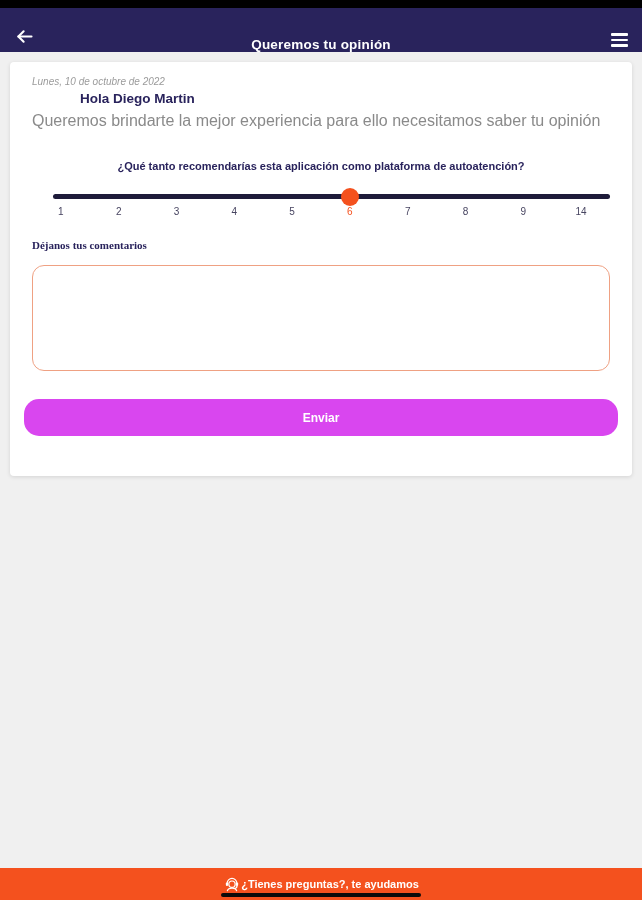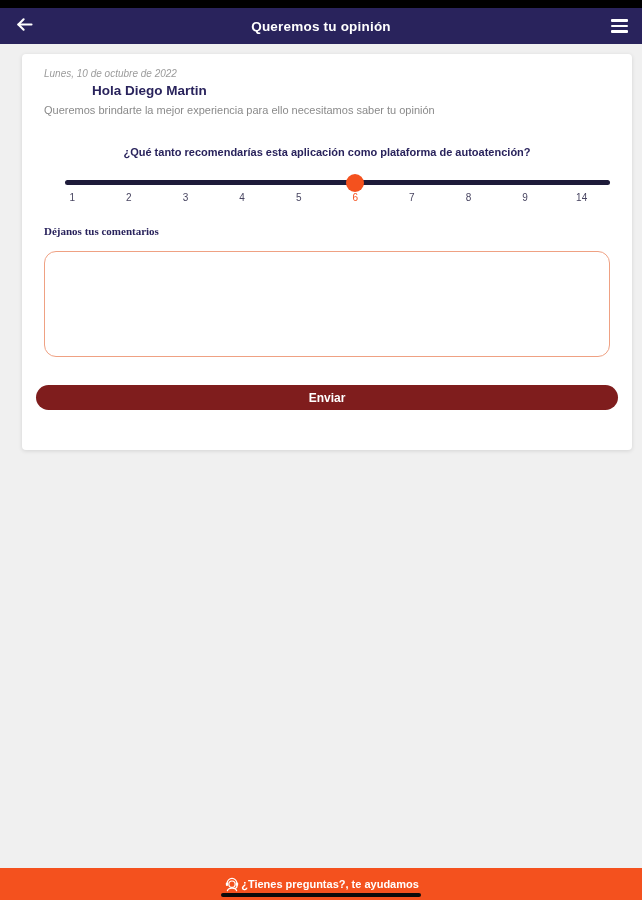--- a/index.html
+++ b/index.html
@@ -11,52 +11,52 @@
   }
   .screen {
     position: relative;
     width: 642px; height: 900px;
     display: flex; flex-direction: column;
     background: #f0f0f0;
   }
   .status-strip { height: 8px; background: #000; flex: 0 0 auto; }
   .app-bar {
     flex: 0 0 auto;
-    height: 36px;
+    height: 44px;
     background: #29235c;
-    display: flex; align-items: center;
+    display: flex; align-items: flex-end;
     position: relative;
     padding: 0 14px;
   }
   .app-bar .back-btn { width: 28px; height: 28px; display:flex; align-items:center; justify-content:flex-start; cursor:pointer; }
   .app-bar .title {
     position: absolute; left: 0; right: 0; text-align: center;
     color: #fff; font-weight: bold; font-size: 13.5px; letter-spacing: .2px;
     pointer-events: none;
   }
   .app-bar .menu-btn {
     margin-left: auto;
     width: 24px; height: 24px;
     display: flex; flex-direction: column; justify-content: center; gap: 3px;
     align-items: flex-end; cursor: pointer;
   }
   .menu-btn i { display:block; width: 17px; height: 2.5px; background: #fff; border-radius: 1px; }
 
-  .content { flex: 1 1 auto; padding: 10px; margin-left: 12px; }
+  .content { flex: 1 1 auto; padding: 10px; }
   .card {
     background: #fff;
     border-radius: 4px;
     box-shadow: 0 1px 4px rgba(0,0,0,0.12);
     padding: 14px 22px 40px 22px;
     min-height: 328px;
     box-sizing: border-box;
   }
   .date-line { font-size: 10px; font-style: italic; color: #9b9b9b; }
   .greeting { font-size: 13.5px; font-weight: bold; color: #29235c; margin-top: 4px; padding-left: 48px; }
-  .intro { font-size: 11px; color: #8a8a8a; margin-top: 6px; }
+  .intro { font-size: 16px; color: #8a8a8a; margin-top: 6px; }
 
   .question { font-size: 11px; font-weight: bold; color: #29235c; margin-top: 30px; text-align: center; }
 
   .slider { position: relative; margin-top: 22px; }
   .slider .track {
     height: 5px; background: #1e1b3a; border-radius: 3px;
     margin-left: 21px;
   }
   .slider .thumb {
     position: absolute;
@@ -82,22 +82,22 @@
     resize: none;
     outline: none;
     font-family: "Liberation Sans", sans-serif;
     font-size: 11px; color: #333;
     padding: 10px 12px;
   }
   .submit-btn {
     display: block;
     width: calc(100% + 16px);
     margin: 28px 0 0 -8px;
-    height: 25px;
-    background: #7f1d1d;
+    height: 37px;
+    background: #d946ef;
     border: none;
     border-radius: 15px;
     color: #fff; font-weight: bold; font-size: 12px;
     font-family: "Liberation Sans", sans-serif;
     cursor: pointer;
   }
 
   .footer {
     position: absolute; left: 0; right: 0; bottom: 0;
     height: 32px;

